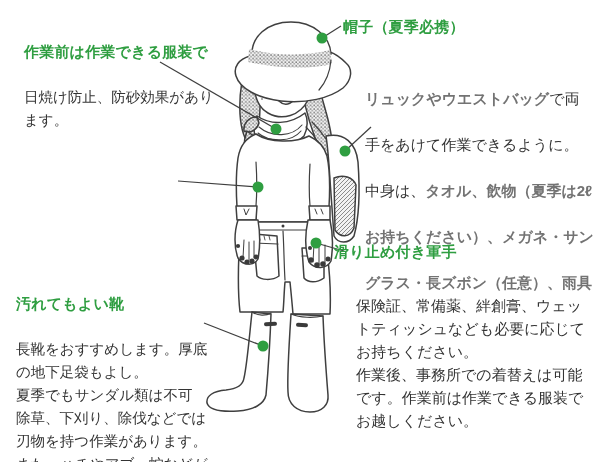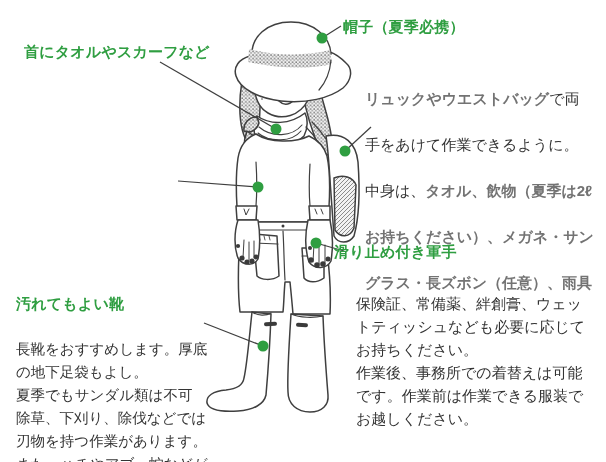--- a/index.html
+++ b/index.html
@@ -145,21 +145,23 @@
       <circle cx="322" cy="38" r="5.5"></circle>
       <circle cx="276" cy="129" r="5.5"></circle>
       <circle cx="345" cy="151" r="5.5"></circle>
       <circle cx="258" cy="187" r="5.5"></circle>
       <circle cx="316" cy="243" r="5.5"></circle>
       <circle cx="263" cy="346" r="5.5"></circle>
     </g>
   </svg>
 
   <div class="block" style="left:24px; top:17px;">
-    <div class="g-title">首にタオルやスカーフなど</div>
+    <div class="g-title">作業前は作業できる服装で</div>
+    <div>日焼け防止、防砂効果があり
+ます。</div>
   </div>
 
   <div class="block g-title" style="left:343px; top:15px;">帽子（夏季必携）</div>
 
   <div class="block bag-block" style="left:365px; top:64px; width:242px;">
     <span class="line"><span class="g-inline">リュックやウエストバッグ</span><span>で両</span></span>
     <span class="line">手をあけて作業できるように。</span>
     <span class="line"><span>中身は、</span><span class="g-inline">タオル、飲物（夏季は2ℓ</span></span>
     <span class="line g-inline">お持ちください）、メガネ・サン</span>
     <span class="line g-inline">グラス・長ズボン（任意）、雨具</span>
@@ -174,20 +176,20 @@
     <div class="g-title">汚れてもよい靴</div>
     <div>長靴をおすすめします。厚底
 の地下足袋もよし。
 夏季でもサンダル類は不可
 除草、下刈り、除伐などでは
 刃物を持つ作業があります。
 また、ハチやアブ、蛇などが
 いないとも限りません。</div>
   </div>
 
-  <div class="block note-block" style="left:356px; top:294px; width:248px;font-family:Liberation Mono, monospace;">保険証、常備薬、絆創膏、ウェッ
+  <div class="block note-block" style="left:356px; top:294px; width:248px;">保険証、常備薬、絆創膏、ウェッ
 トティッシュなども必要に応じて
 お持ちください。
 作業後、事務所での着替えは可能
 です。作業前は作業できる服装で
 お越しください。</div>
 
 </div>
 
 </body></html>

